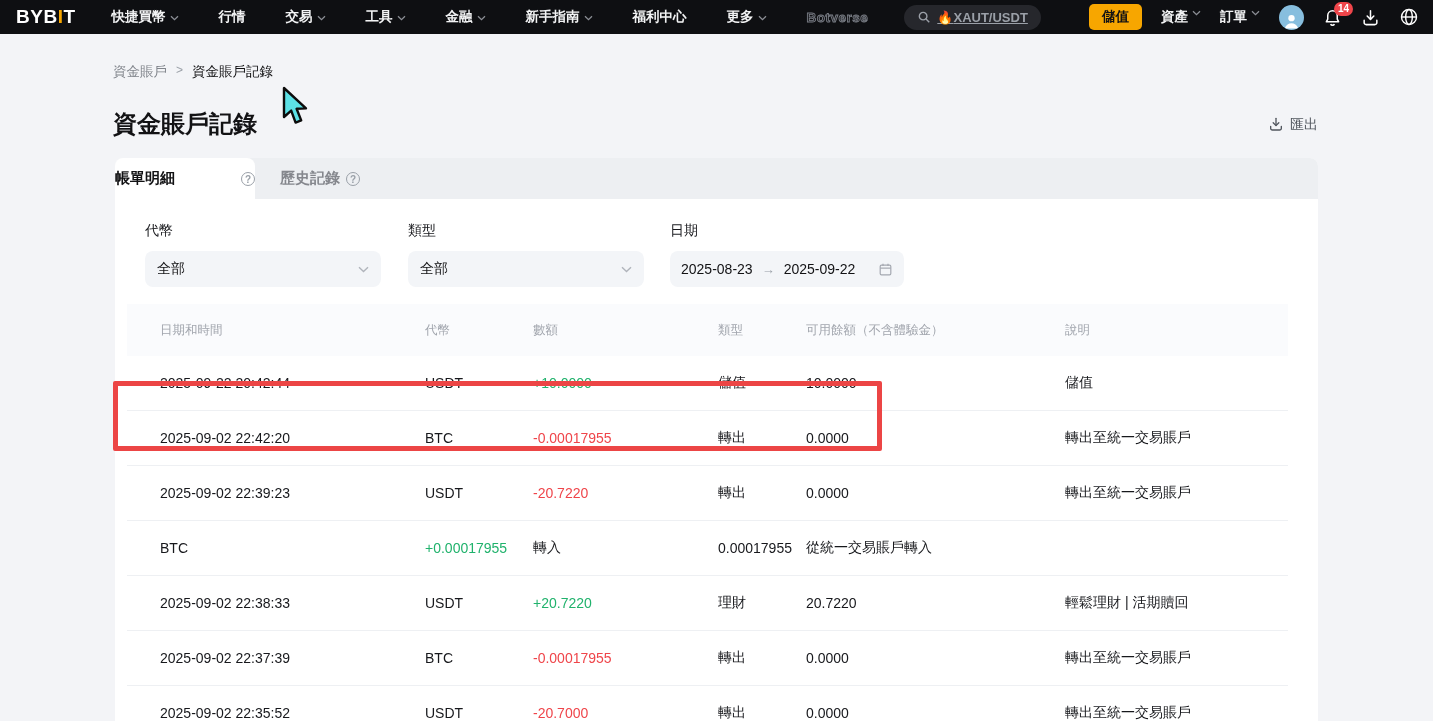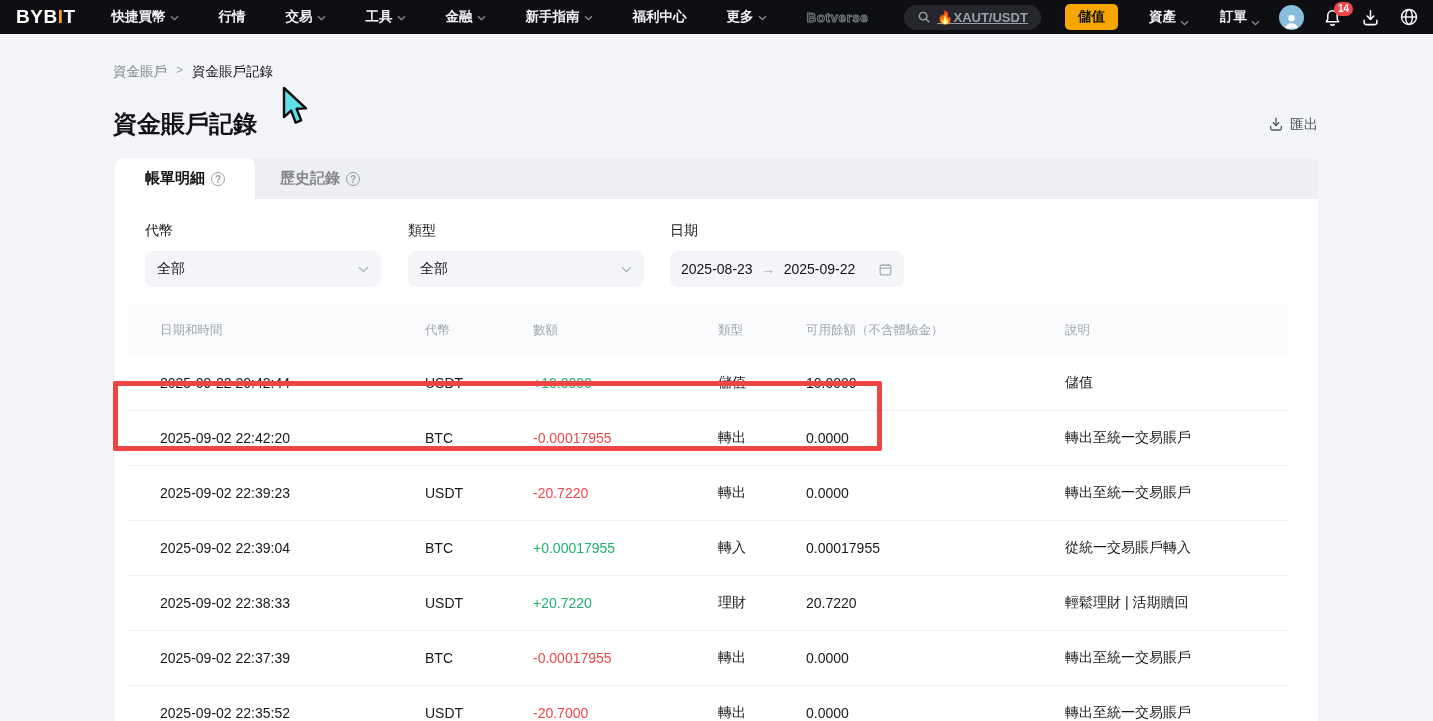--- a/index.html
+++ b/index.html
@@ -12,40 +12,40 @@
   .logo .logo-i { color:var(--orange); }
   .nav-menu { display:flex; align-items:center; }
   .nav-item { display:flex; align-items:center; gap:4px; color:#f2f3f4; font-size:13.5px; font-weight:600; margin:0 20px; cursor:pointer; white-space:nowrap;justify-content:flex-end; }
   .nav-item .chev { color:#8b8e95; margin-top:2px; }
   .nav-item.outline { color:#191a1e; -webkit-text-stroke:0.9px #787c84; font-weight:700; letter-spacing:.5px; }
   .search { margin-left:16px; height:25px; background:#26272c; border-radius:13px; display:flex; align-items:center; gap:6px; padding:0 13px; cursor:text; }
   .search svg { flex:0 0 auto; }
   .search .pair { color:#9ba0a8; font-size:13px; font-weight:700;text-decoration:underline; }
   .nav-right { margin-left:auto; display:flex; align-items:center; gap:19px; }
   .btn-deposit { background:var(--orange); color:#121214; font-size:13.5px; font-weight:700; border:none; border-radius:5px; padding:4px 13px; cursor:pointer; }
-  .nav-drop { display:flex; align-items:flex-end; gap:4px; color:#f2f3f4; font-size:13.5px; font-weight:600; cursor:pointer;margin-left:12px; }
+  .nav-drop { display:flex; align-items:flex-start; gap:4px; color:#f2f3f4; font-size:13.5px; font-weight:600; cursor:pointer; }
   .nav-drop .chev { color:#8b8e95; margin-top:2px; }
   .avatar { width:25px; height:25px; border-radius:50%; background:#87bede; display:flex; align-items:flex-end; justify-content:center; overflow:hidden; cursor:pointer; }
   .icon-btn { position:relative; display:flex; align-items:center; color:#fff; cursor:pointer; }
   .badge { position:absolute; top:-6px; left:11px; background:#ef454a; color:#fff; font-size:10px; font-weight:700; border-radius:8px; min-width:16px; height:14px; line-height:14px; text-align:center; padding:0 4px; }
 
   
   .page { position:relative; height:687px; }
   .breadcrumb { padding:29px 0 0 113px; font-size:13.5px; display:flex; gap:9px; align-items:flex-start; }
   .bc-parent { color:#81858c; cursor:pointer; }
   .bc-sep { color:#9ba0a8; font-size:12px; }
   .bc-current { color:#121214; font-weight:500; }
   .title-row { margin:29px 115px 0 113px; display:flex; align-items:center; justify-content:space-between; line-height:28px; }
   .page-title { font-size:24px; font-weight:700; color:#121214; }
   .export-btn { display:flex; align-items:center; gap:6px; color:#51565e; font-size:14px; font-weight:500; cursor:pointer; }
 
   
   .card { margin:20px 115px 0 115px; width:1203px; background:#fff; border-radius:8px 8px 0 0; min-height:580px; }
   .tabbar { height:41px; background:#edeff2; border-radius:8px 8px 0 0; display:flex; }
-  .tab { display:flex; align-items:center; justify-content:center; gap:6px; font-size:15px; font-weight:700; color:#85878d; padding:0 25px; cursor:pointer; }
+  .tab { display:flex; align-items:center; justify-content:space-between; gap:6px; font-size:15px; font-weight:700; color:#85878d; padding:0 25px; cursor:pointer; }
   .tab.active { width:140px; padding:0; background:#fff; border-radius:8px 8px 0 0; color:#121214; }
   .help { width:14px; height:14px; border:1px solid #9aa0a8; border-radius:50%; color:#9aa0a8; font-size:10px; font-weight:700; line-height:13px; text-align:center; }
 
   
   .filters { padding:23px 30px 17px 30px; display:flex; }
   .fgroup { display:flex; flex-direction:column; }
   .fgroup.g1 { width:236px; margin-right:27px; }
   .fgroup.g2 { width:236px; margin-right:26px; }
   .fgroup.g3 { width:234px; }
   .flabel { font-size:14px; font-weight:500; color:#17181c; height:17px; margin-bottom:12px; }
@@ -267,21 +267,20 @@
           </div>
           <div class="trow">
             <div>2025-09-02 22:39:23</div>
             <div>USDT</div>
             <div class="amt neg">-20.7220</div>
             <div>轉出</div>
             <div>0.0000</div>
             <div>轉出至統一交易賬戶</div>
           </div>
           <div class="trow">
-            <div>2025-09-02 22:39:04</div>
             <div>BTC</div>
             <div class="amt pos">+0.00017955</div>
             <div>轉入</div>
             <div>0.00017955</div>
             <div>從統一交易賬戶轉入</div>
           </div>
           <div class="trow">
             <div>2025-09-02 22:38:33</div>
             <div>USDT</div>
             <div class="amt pos">+20.7220</div>

